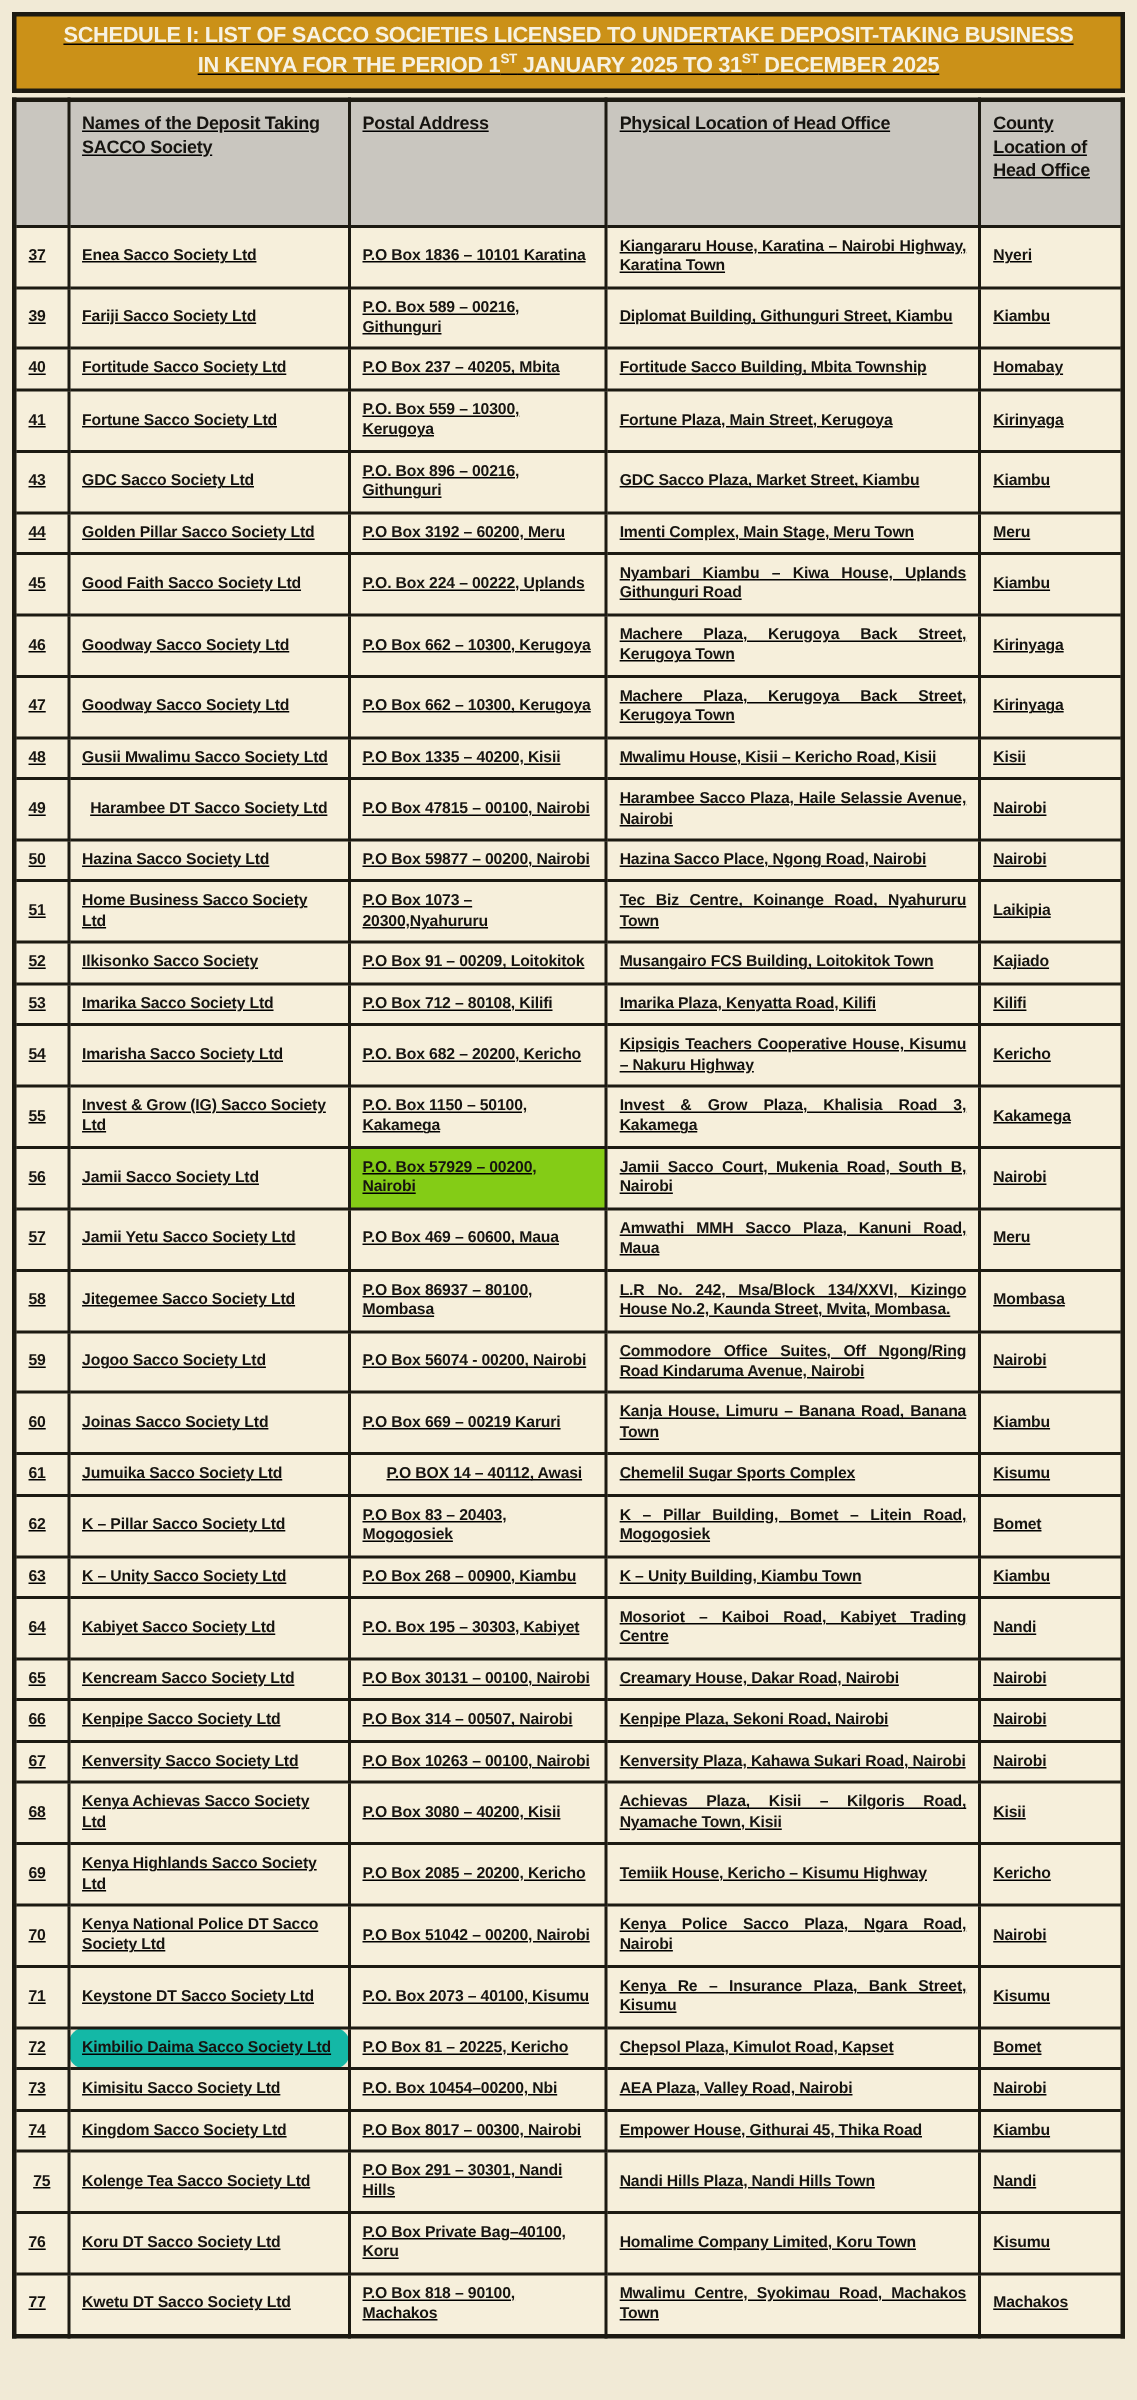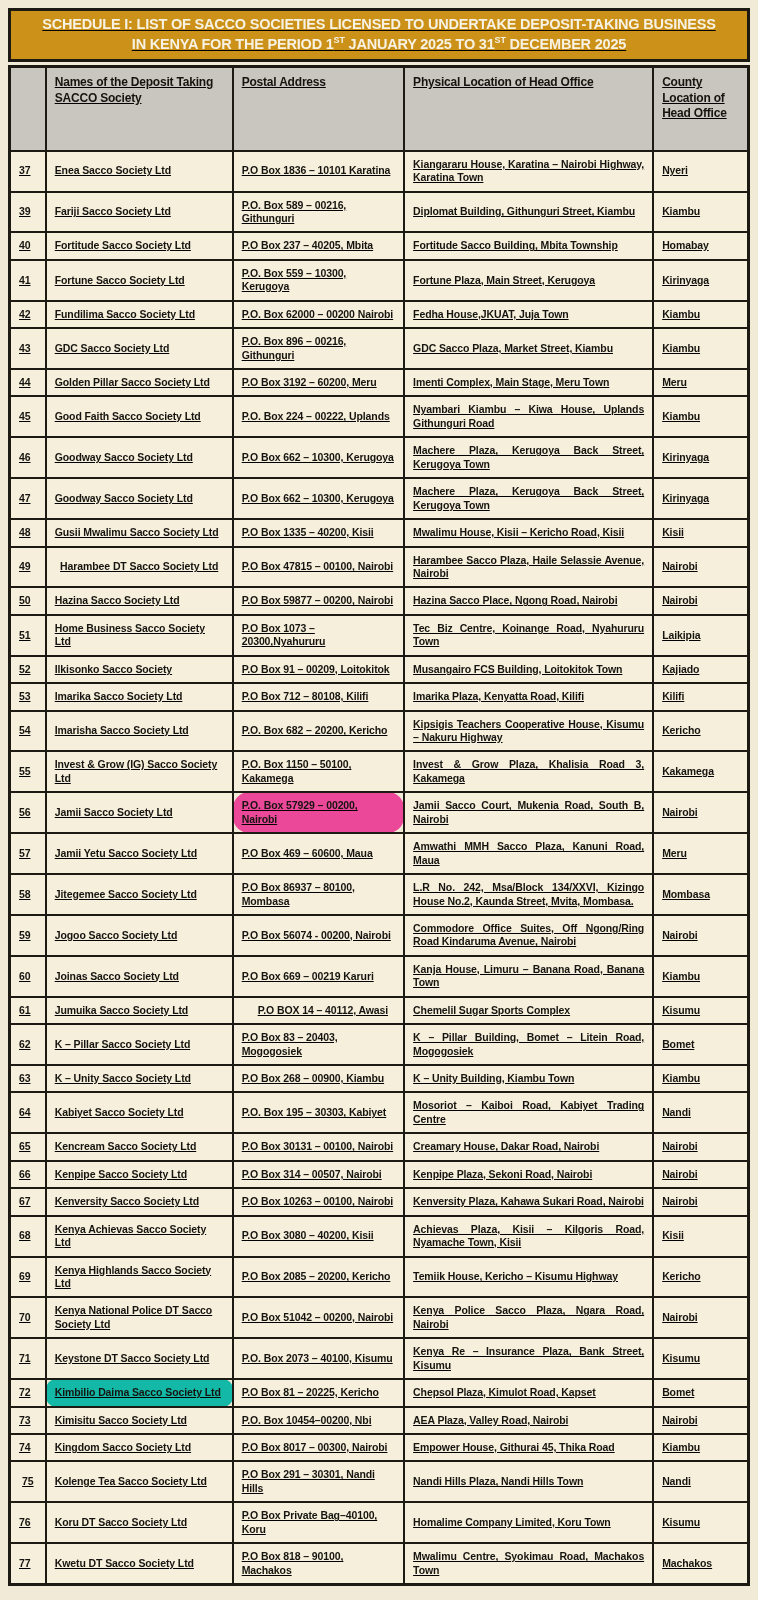--- a/index.html
+++ b/index.html
@@ -131,27 +131,20 @@
   </tr>
 
   <tr>
     <td class="c-num" style="border-color: rgb(28, 26, 18); background: rgb(246, 239, 219);">41</td>
     <td class="c-name" style="border-color: rgb(28, 26, 18); background: rgb(246, 239, 219);">Fortune Sacco Society Ltd</td>
     <td class="c-postal" style="border-color: rgb(28, 26, 18); background: rgb(246, 239, 219);">P.O. Box 559 – 10300, Kerugoya</td>
     <td class="c-phys" style="border-color: rgb(28, 26, 18); background: rgb(246, 239, 219);">Fortune Plaza, Main Street, Kerugoya</td>
     <td class="c-county" style="border-color: rgb(28, 26, 18); background: rgb(246, 239, 219);">Kirinyaga</td>
   </tr>
 
-  <tr>
-    <td class="c-num" style="border-color: rgb(28, 26, 18); background: rgb(246, 239, 219);">42</td>
-    <td class="c-name" style="border-color: rgb(28, 26, 18); background: rgb(246, 239, 219);">Fundilima Sacco Society Ltd</td>
-    <td class="c-postal" style="border-color: rgb(28, 26, 18); background: rgb(246, 239, 219);">P.O. Box 62000 – 00200 Nairobi</td>
-    <td class="c-phys" style="border-color: rgb(28, 26, 18); background: rgb(246, 239, 219);">Fedha House,JKUAT, Juja Town</td>
-    <td class="c-county" style="border-color: rgb(28, 26, 18); background: rgb(246, 239, 219);">Kiambu</td>
-  </tr>
 
   <tr>
     <td class="c-num" style="border-color: rgb(28, 26, 18); background: rgb(246, 239, 219);">43</td>
     <td class="c-name" style="border-color: rgb(28, 26, 18); background: rgb(246, 239, 219);">GDC Sacco Society Ltd</td>
     <td class="c-postal" style="border-color: rgb(28, 26, 18); background: rgb(246, 239, 219);">P.O. Box 896 – 00216, Githunguri</td>
     <td class="c-phys" style="border-color: rgb(28, 26, 18); background: rgb(246, 239, 219);">GDC Sacco Plaza, Market Street, Kiambu</td>
     <td class="c-county" style="border-color: rgb(28, 26, 18); background: rgb(246, 239, 219);">Kiambu</td>
   </tr>
 
   <tr>
@@ -246,21 +239,21 @@
     <td class="c-num" style="border-color: rgb(28, 26, 18); background: rgb(246, 239, 219);">55</td>
     <td class="c-name" style="border-color: rgb(28, 26, 18); background: rgb(246, 239, 219);">Invest &amp; Grow (IG) Sacco Society Ltd</td>
     <td class="c-postal" style="border-color: rgb(28, 26, 18); background: rgb(246, 239, 219);">P.O. Box 1150 – 50100, Kakamega</td>
     <td class="c-phys" style="border-color: rgb(28, 26, 18); background: rgb(246, 239, 219);">Invest &amp; Grow Plaza, Khalisia Road 3, Kakamega</td>
     <td class="c-county" style="border-color: rgb(28, 26, 18); background: rgb(246, 239, 219);">Kakamega</td>
   </tr>
 
   <tr>
     <td class="c-num" style="border-color: rgb(28, 26, 18); background: rgb(246, 239, 219);">56</td>
     <td class="c-name" style="border-color: rgb(28, 26, 18); background: rgb(246, 239, 219);">Jamii Sacco Society Ltd</td>
-    <td class="c-postal" style="border-color: rgb(28, 26, 18); background: #ec4899; border-radius: 16px;">P.O. Box 57929 – 00200, Nairobi</td>
+    <td class="c-postal" style="border-color: rgb(28, 26, 18); background: #84cc16;">P.O. Box 57929 – 00200, Nairobi</td>
     <td class="c-phys" style="border-color: rgb(28, 26, 18); background: rgb(246, 239, 219);">Jamii Sacco Court, Mukenia Road, South B, Nairobi</td>
     <td class="c-county" style="border-color: rgb(28, 26, 18); background: rgb(246, 239, 219);">Nairobi</td>
   </tr>
 
   <tr>
     <td class="c-num" style="border-color: rgb(28, 26, 18); background: rgb(246, 239, 219);">57</td>
     <td class="c-name" style="border-color: rgb(28, 26, 18); background: rgb(246, 239, 219);">Jamii Yetu Sacco Society Ltd</td>
     <td class="c-postal" style="border-color: rgb(28, 26, 18); background: rgb(246, 239, 219);">P.O Box 469 – 60600, Maua</td>
     <td class="c-phys" style="border-color: rgb(28, 26, 18); background: rgb(246, 239, 219);">Amwathi MMH Sacco Plaza, Kanuni Road, Maua</td>
     <td class="c-county" style="border-color: rgb(28, 26, 18); background: rgb(246, 239, 219);">Meru</td>

